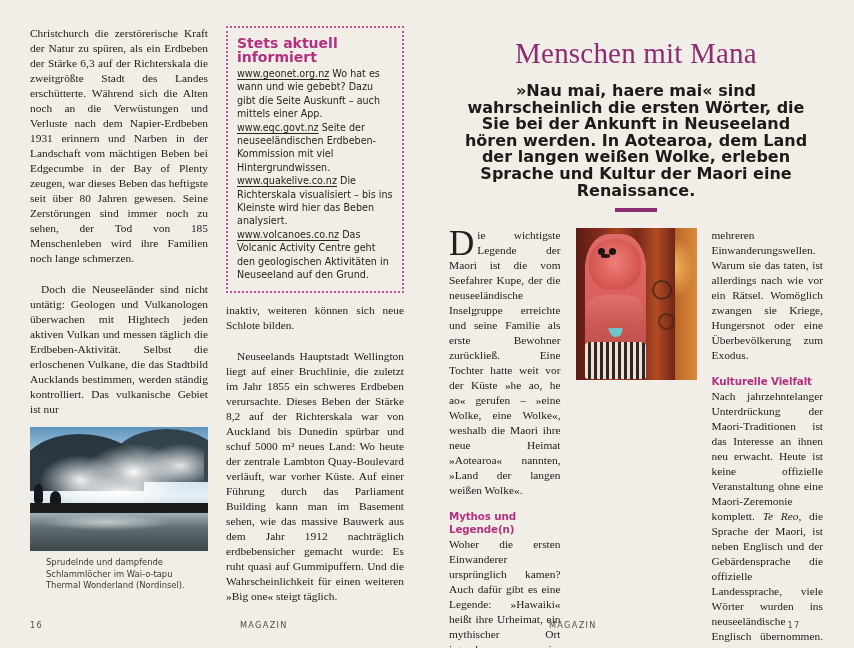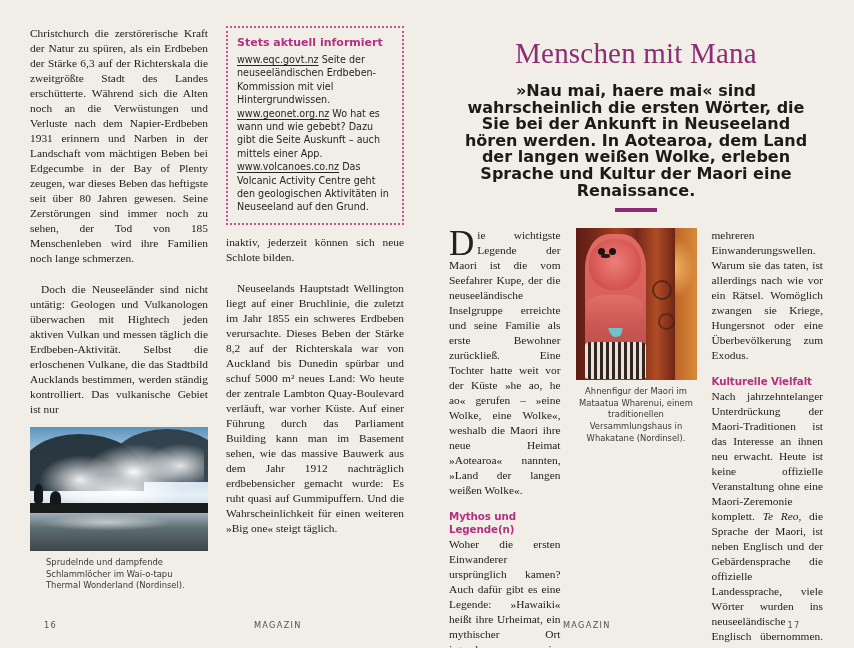--- a/index.html
+++ b/index.html
@@ -63,21 +63,21 @@
 
   
   .infobox {
     border: 2px dotted #c94f96;
     box-sizing: border-box;
     padding: 8px 9px 9px 9px;
     margin: 0 0 10px 0;
   }
   .infobox h4 {
     font-family: "DejaVu Sans", sans-serif;
-    font-size: 11px;
+    font-size: 14px;
     font-weight: 700;
     color: #b4307f;
     margin: 0 0 3px 0;
     line-height: 14px;
   }
   .infobox p {
     font-family: "DejaVu Sans", sans-serif;
     font-size: 9.6px;
     line-height: 13.4px;
     color: #27241f;
@@ -279,21 +279,21 @@
     color: #3b3731;
     margin: 6px 0 10px 0;
     text-align: center;
   }
   .em { font-style: italic; }
 
   
   .footer {
     position: absolute;
     bottom: 16px;
-    left: 14px; right: 0;
+    left: 0; right: 0;
     height: 12px;
     font-family: "DejaVu Sans", sans-serif;
     font-size: 8.2px;
     color: #55504a;
     letter-spacing: 1.3px;
   }
   .footer-left-page  { padding: 0 22px 0 30px; display: flex; }
   .footer-right-page { padding: 0 30px 0 22px; display: flex; }
   .fnum { width: 60px; }
   .fmag { flex: 1; }
@@ -329,31 +329,34 @@
         </div>
         <p class="caption">Sprudelnde und dampfende Schlammlöcher im Wai-o-tapu Thermal Wonderland (Nordinsel).</p>
       </div>
 
       <div class="lcol">
 
         <div class="infobox">
           <h4>Stets aktuell informiert</h4>
 
           <p>
+            <span class="url">www.geonet.org.nz</span><span> Wo hat es wann und wie gebebt? Dazu gibt die Seite Auskunft – auch mittels einer App.</span>
+          </p>
+          <p>
             <span class="url">www.eqc.govt.nz</span><span> Seite der neuseeländischen Erdbeben-Kommission mit viel Hintergrundwissen.</span>
           </p>
           <p>
-            <span class="url">www.geonet.org.nz</span><span> Wo hat es wann und wie gebebt? Dazu gibt die Seite Auskunft – auch mittels einer App.</span>
+            <span class="url">www.quakelive.co.nz</span><span> Die Richterskala visualisiert – bis ins Kleinste wird hier das Beben analysiert.</span>
           </p>
           <p>
             <span class="url">www.volcanoes.co.nz</span><span> Das Volcanic Activity Centre geht den geologischen Aktivitäten in Neuseeland auf den Grund.</span>
           </p>
         </div>
 
-        <p class="body noindent">inaktiv, jederzeit können sich neue Schlote bilden.</p>
+        <p class="body noindent">inaktiv, weiteren können sich neue Schlote bilden.</p>
         <p class="body">Neuseelands Hauptstadt Wellington liegt auf einer Bruchlinie, die zuletzt im Jahr 1855 ein schweres Erdbeben verursachte. Dieses Beben der Stärke 8,2 auf der Richterskala war von Auckland bis Dunedin spürbar und schuf 5000 m² neues Land: Wo heute der zentrale Lambton Quay-Boulevard verläuft, war vorher Küste. Auf einer Führung durch das Parliament Building kann man im Basement sehen, wie das massive Bauwerk aus dem Jahr 1912 nachträglich erdbebensicher gemacht wurde: Es ruht quasi auf Gummipuffern. Und die Wahrscheinlichkeit für einen weiteren »Big one« steigt täglich.</p>
       </div>
 
     </div>
 
     <div class="footer footer-left-page">
       <span class="fnum ta-l">16</span>
       <span class="fmag f-center-l">MAGAZIN</span>
     </div>
   </div>
@@ -386,21 +389,20 @@
             <div class="pr-eye-l"></div>
             <div class="pr-eye-r"></div>
             <div class="pr-mouth"></div>
           </div>
           <div class="pr-tongue"></div>
           <div class="pr-arms"></div>
           <div class="pr-skirt"></div>
           <div class="pr-spiral"></div>
           <div class="pr-spiral2"></div>
         </div>
-        <p class="caption-r">Ahnenfigur der Maori im Mataatua Wharenui, einem traditionellen Versammlungshaus in Whakatane (Nordinsel).</p>
       </div>
 
       <div class="rcol">
         <p class="rbody" style="text-indent:0">mehreren Einwanderungswellen. Warum sie das taten, ist allerdings nach wie vor ein Rätsel. Womöglich zwangen sie Kriege, Hungersnot oder eine Überbevölkerung zum Exodus.</p>
 
         <h3 class="sub">Kulturelle Vielfalt</h3>
 
         <p class="rbody" style="text-indent:0"><span>Nach jahrzehntelanger Unterdrückung der Maori-Traditionen ist das Interesse an ihnen neu erwacht. Heute ist keine offizielle Veranstaltung ohne eine Maori-Zeremonie komplett. </span><span class="em">Te Reo</span><span>, die Sprache der Maori, ist neben Englisch und der Gebärdensprache die offizielle Landessprache, viele Wörter wurden ins neuseeländische Englisch übernommen. Die Neuseeländer wollen ihre kulturelle Vielfalt hegen und ein gerechtes Zusammenleben von Maori, Pakeha (Menschen europäischer Abstam-</span></p>
       </div>
 

